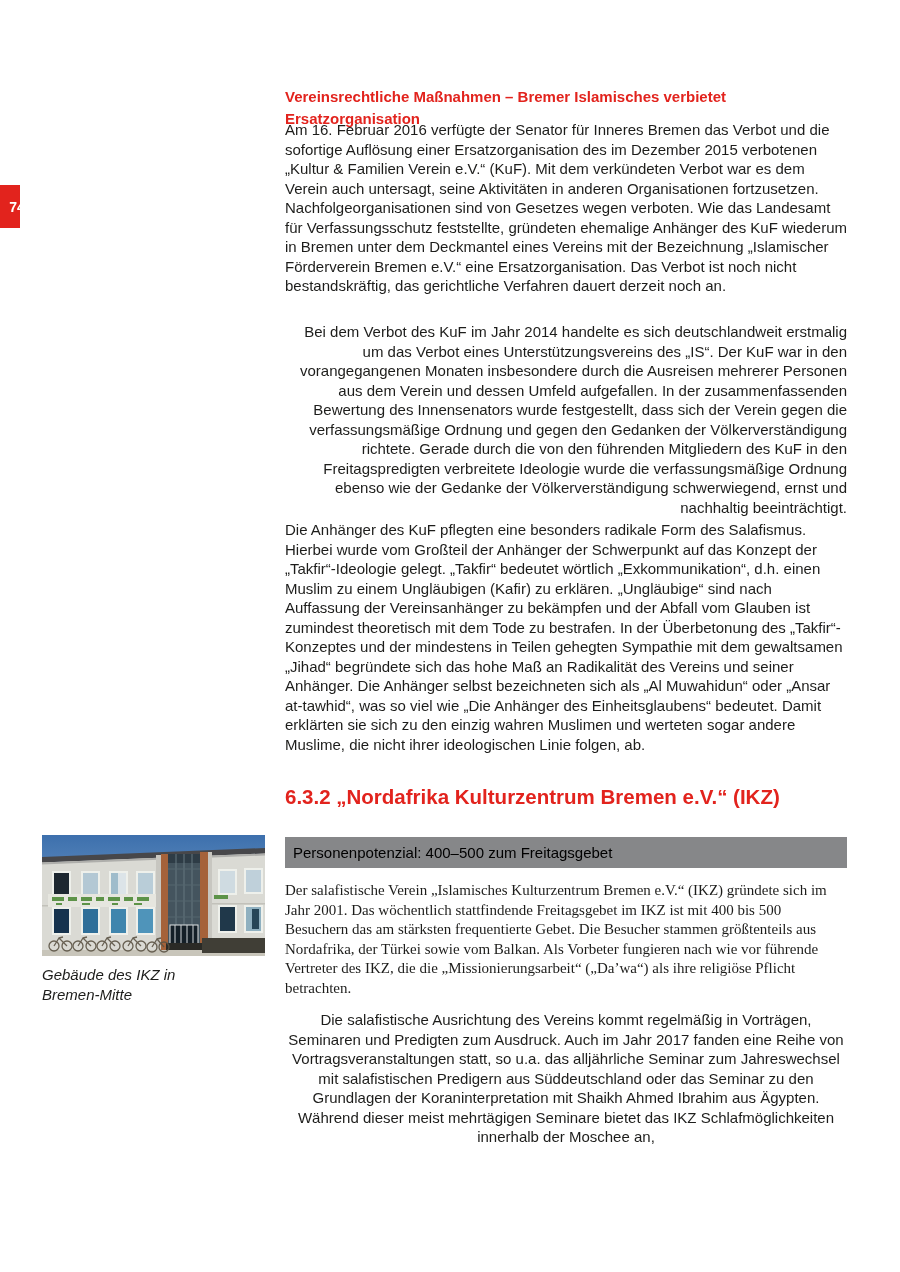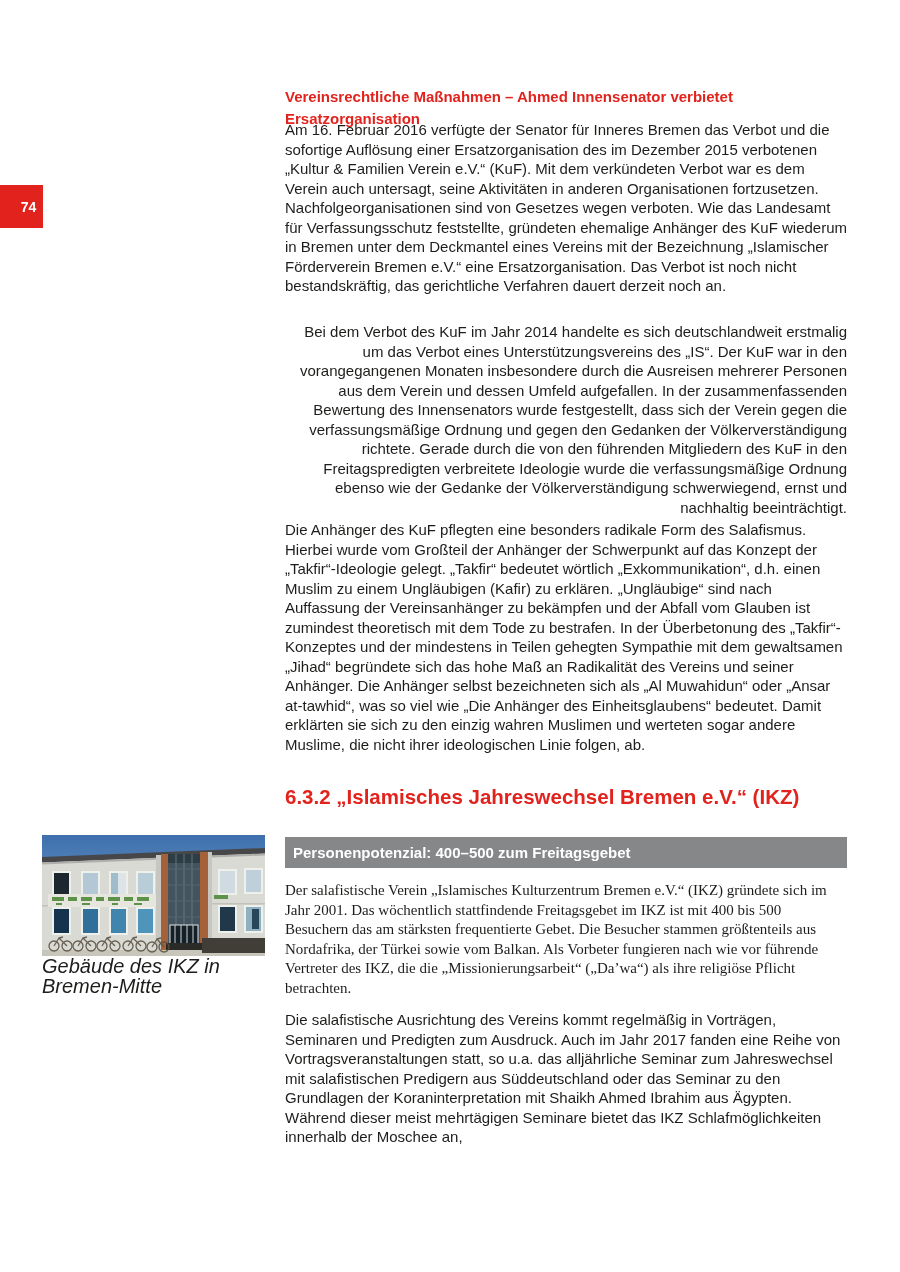--- a/index.html
+++ b/index.html
@@ -10,21 +10,21 @@
     position: relative;
     font-family: "Liberation Sans", "DejaVu Sans", sans-serif;
     color: #1d1d1b;
     overflow: hidden;
   }
 
   
   .page-badge {
     position: absolute;
     left: 0; top: 185px;
-    width: 43px; height: 43px;
+    width: 20px; height: 43px;
     background: #e2231d;
     color: #ffffff;
     font-weight: bold;
     font-size: 14px;
     display: flex;
     align-items: center;
     justify-content: center;
     padding-left: 14px;
     box-sizing: border-box;
   }
@@ -64,39 +64,40 @@
     top: 787px;
     color: #e2231d;
     font-size: 20.5px;
     font-weight: bold;
     white-space: nowrap;
   }
   .potential-banner {
     top: 837px;
     height: 31px;
     background: #868789;
-    color: #ffffff;
-    font-weight: bold;
+    color: #000000;
+    font-weight: normal;
     font-size: 15px;
     line-height: 31px;
     padding-left: 8px;
   }
   .p4 { top: 881px; font-family: Liberation Serif, serif; }
-  .p5 { top: 1010px; }
+  .p5 { top: 1010px; text-align: center; }
 
   
   .figure {
     position: absolute;
     left: 42px; top: 835px;
     width: 223px;
   }
   .figure svg { display: block; }
   .figure-caption {
+    margin-top: 9px;
     font-style: italic;
-    font-size: 20px;
+    font-size: 15px;
     line-height: 20px;
     color: #1d1d1b;
   }
 </style>
 </head>
 <body>
 
 <div class="page-badge">74</div>
 
 <div class="figure">
@@ -200,22 +201,22 @@
         <path d="M110 112 L115 104 L122 112 M115 104 L119 103"></path>
     </g>
   </svg>
   <div class="figure-caption">
     <div>Gebäude des IKZ in</div>
     <div>Bremen-Mitte</div>
   </div>
 </div>
 
 <div class="main">
-  <h2 class="article-heading">Vereinsrechtliche Maßnahmen – Ahmed Innensenator verbietet Ersatzorganisation</h2>
+  <h2 class="article-heading">Vereinsrechtliche Maßnahmen – Bremer Islamisches verbietet Ersatzorganisation</h2>
   <p class="body-par p1">Am 16. Februar 2016 verfügte der Senator für Inneres Bremen das Verbot und die sofortige Auflösung einer Ersatzorganisation des im Dezember 2015 verbotenen „Kultur &amp; Familien Verein e.V.“ (KuF). Mit dem verkündeten Verbot war es dem Verein auch untersagt, seine Aktivitäten in anderen Organisationen fortzusetzen. Nachfolgeorganisationen sind von Gesetzes wegen verboten. Wie das Landesamt für Verfassungsschutz feststellte, gründeten ehemalige Anhänger des KuF wiederum in Bremen unter dem Deckmantel eines Vereins mit der Bezeichnung „Islamischer Förderverein Bremen e.V.“ eine Ersatzorganisation. Das Verbot ist noch nicht bestandskräftig, das gerichtliche Verfahren dauert derzeit noch an.</p>
   <p class="body-par p2">Bei dem Verbot des KuF im Jahr 2014 handelte es sich deutschlandweit erstmalig um das Verbot eines Unterstützungsvereins des „IS“. Der KuF war in den vorangegangenen Monaten insbesondere durch die Ausreisen mehrerer Personen aus dem Verein und dessen Umfeld aufgefallen. In der zusammenfassenden Bewertung des Innensenators wurde festgestellt, dass sich der Verein gegen die verfassungsmäßige Ordnung und gegen den Gedanken der Völkerverständigung richtete. Gerade durch die von den führenden Mitgliedern des KuF in den Freitagspredigten verbreitete Ideologie wurde die verfassungsmäßige Ordnung ebenso wie der Gedanke der Völkerverständigung schwerwiegend, ernst und nachhaltig beeinträchtigt.</p>
   <p class="body-par p3">Die Anhänger des KuF pflegten eine besonders radikale Form des Salafismus. Hierbei wurde vom Großteil der Anhänger der Schwerpunkt auf das Konzept der „Takfir“-Ideologie gelegt. „Takfir“ bedeutet wörtlich „Exkommunikation“, d.h. einen Muslim zu einem Ungläubigen (Kafir) zu erklären. „Ungläubige“ sind nach Auffassung der Vereinsanhänger zu bekämpfen und der Abfall vom Glauben ist zumindest theoretisch mit dem Tode zu bestrafen. In der Überbetonung des „Takfir“-Konzeptes und der mindestens in Teilen gehegten Sympathie mit dem gewaltsamen „Jihad“ begründete sich das hohe Maß an Radikalität des Vereins und seiner Anhänger. Die Anhänger selbst bezeichneten sich als „Al Muwahidun“ oder „Ansar at-tawhid“, was so viel wie „Die Anhänger des Einheitsglaubens“ bedeutet. Damit erklärten sie sich zu den einzig wahren Muslimen und werteten sogar andere Muslime, die nicht ihrer ideologischen Linie folgen, ab.</p>
 
-  <h1 class="section-heading">6.3.2 „Islamisches Jahreswechsel Bremen e.V.“ (IKZ)</h1>
+  <h1 class="section-heading">6.3.2 „Nordafrika Kulturzentrum Bremen e.V.“ (IKZ)</h1>
   <div class="potential-banner">Personenpotenzial: 400–500 zum Freitagsgebet</div>
   <p class="body-par p4">Der salafistische Verein „Islamisches Kulturzentrum Bremen e.V.“ (IKZ) gründete sich im Jahr 2001. Das wöchentlich stattfindende Freitagsgebet im IKZ ist mit 400 bis 500 Besuchern das am stärksten frequentierte Gebet. Die Besucher stammen größtenteils aus Nordafrika, der Türkei sowie vom Balkan. Als Vorbeter fungieren nach wie vor führende Vertreter des IKZ, die die „Missionierungsarbeit“ („Da’wa“) als ihre religiöse Pflicht betrachten.</p>
   <p class="body-par p5">Die salafistische Ausrichtung des Vereins kommt regelmäßig in Vorträgen, Seminaren und Predigten zum Ausdruck. Auch im Jahr 2017 fanden eine Reihe von Vortragsveranstaltungen statt, so u.a. das alljährliche Seminar zum Jahreswechsel mit salafistischen Predigern aus Süddeutschland oder das Seminar zu den Grundlagen der Koraninterpretation mit Shaikh Ahmed Ibrahim aus Ägypten. Während dieser meist mehrtägigen Seminare bietet das IKZ Schlafmöglichkeiten innerhalb der Moschee an,</p>
 </div>
 
 </body></html>

